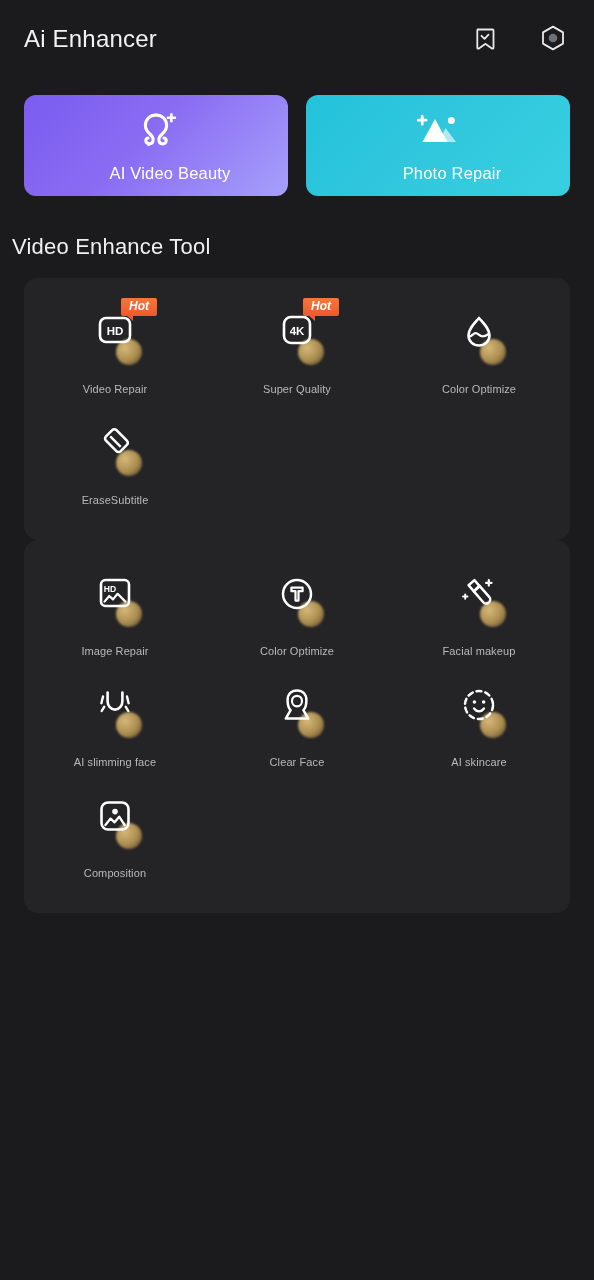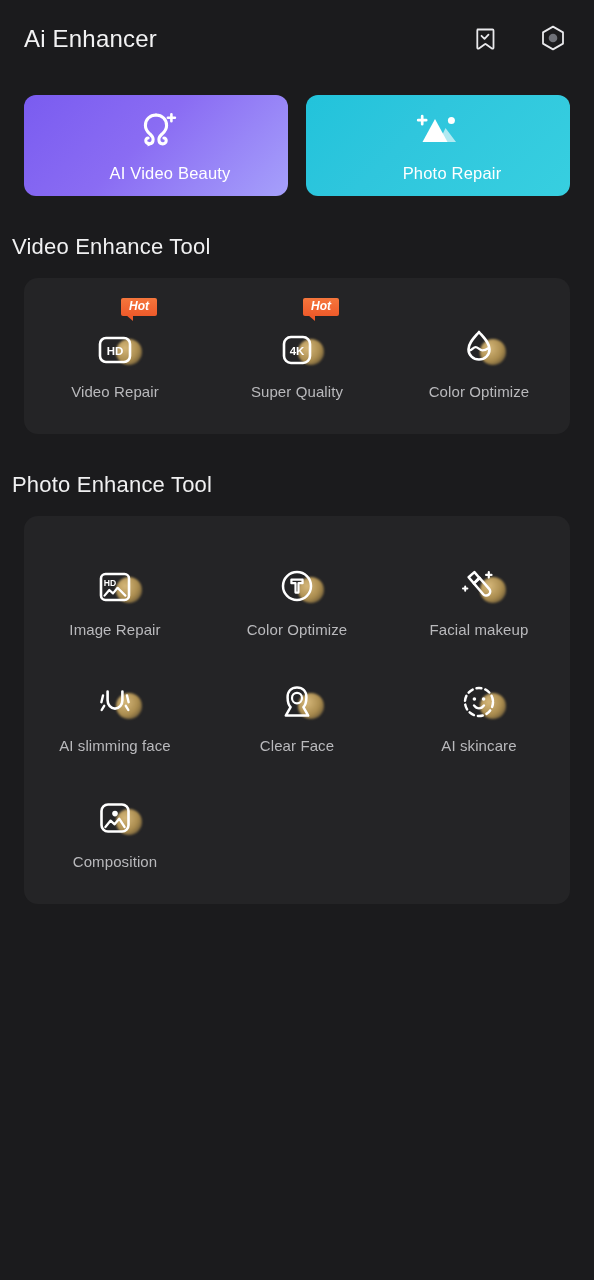--- a/index.html
+++ b/index.html
@@ -53,32 +53,32 @@
   }
   .grid { display:flex; flex-wrap:wrap; }
   .cell {
     width:33.3333%;
     display:flex; flex-direction:column; align-items:center;
     padding:14px 4px 16px 4px;
     position:relative;
   }
   .cell .iconwrap {
     width:52px; height:52px; position:relative;
-    display:flex; align-items:flex-end; justify-content:center;
+    display:flex; align-items:flex-start; justify-content:center;
     margin-bottom:17px;
   }
   .glow {
     position:absolute; width:26px; height:26px; border-radius:50%;
     right:-1px; bottom:1px;
     background:radial-gradient(circle at 35% 35%, #d6b87a 0%, #a98b4e 55%, rgba(120,95,50,0.35) 100%);
     filter:blur(1.1px);
     z-index:0;
   }
   .glyph { position:relative; z-index:2; }
-  .cell .clabel { font-size:15px; color:#b9b9bc; letter-spacing:.1px; white-space:nowrap; }
+  .cell .clabel { font-size:11px; color:#b9b9bc; letter-spacing:.1px; white-space:nowrap; }
 
   
   .hot {
     position:absolute; top:-2px; left:50%; margin-left:6px;
     background:linear-gradient(180deg,#f5763c 0%,#ee5a2a 100%);
     color:#fff; font-size:12px; font-style:italic; font-weight:bold;
     padding:2px 8px 3px 8px; border-radius:2px;
     line-height:1.1;
     z-index:5;
   }
@@ -175,24 +175,33 @@
           <div class="glow"></div>
           <svg class="glyph" width="34" height="38" viewBox="0 0 34 38" fill="none">
             <path d="M17 4c5.4 6.3 10.5 11 10.5 17.2 0 5.9-4.7 10.3-10.5 10.3S6.5 27.1 6.5 21.2C6.5 15 11.6 10.3 17 4z" stroke="#ffffff" stroke-width="2.6" stroke-linejoin="round"></path>
             <path d="M7.6 22.4c2.6 0 3.6-3.3 6-3.3 2.6 0 3.9 3.3 6.9 3.3 2.3 0 4.2-1.1 5.8-2.2" stroke="#ffffff" stroke-width="2.3" stroke-linecap="round" fill="none"></path>
           </svg>
         </div>
         <div class="clabel">Color Optimize</div>
       </div>
 
 
-    </div>
-  </div>
-
-  <div class="section-title">Photo Enhance Tool</div>
+      <div class="cell">
+        <div class="iconwrap">
+          <div class="glow"></div>
+          <svg class="glyph" width="40" height="34" viewBox="0 0 40 34" fill="none">
+            <path d="M21.5 5.2l10.4 10.4a3 3 0 0 1 0 4.3l-6.2 6.2a3 3 0 0 1-4.3 0L11 15.7a3 3 0 0 1 0-4.3l6.2-6.2a3 3 0 0 1 4.3 0z" stroke="#ffffff" stroke-width="2.6" stroke-linejoin="round"></path>
+            <path d="M15.2 11.4l10.5 10.5" stroke="#ffffff" stroke-width="2.4"></path>
+          </svg>
+        </div>
+        <div class="clabel">EraseSubtitle</div>
+      </div>
+    </div>
+  </div>
+
   <div class="panel">
     <div class="grid">
 
       <div class="cell">
         <div class="iconwrap">
           <div class="glow"></div>
           <svg class="glyph" width="38" height="34" viewBox="0 0 38 34" fill="none">
             <rect x="5" y="4" width="28" height="26" rx="4.5" stroke="#ffffff" stroke-width="2.6"></rect>
             <text x="14" y="16" font-family="Liberation Sans, sans-serif" font-size="8.6" font-weight="bold" fill="#ffffff" text-anchor="middle">HD</text>
             <path d="M8.5 25.6l4.8-5.6 3.7 3.4 4.6-5.6 7.8 7.8" stroke="#ffffff" stroke-width="2.2" stroke-linecap="round" stroke-linejoin="round" fill="none"></path>

